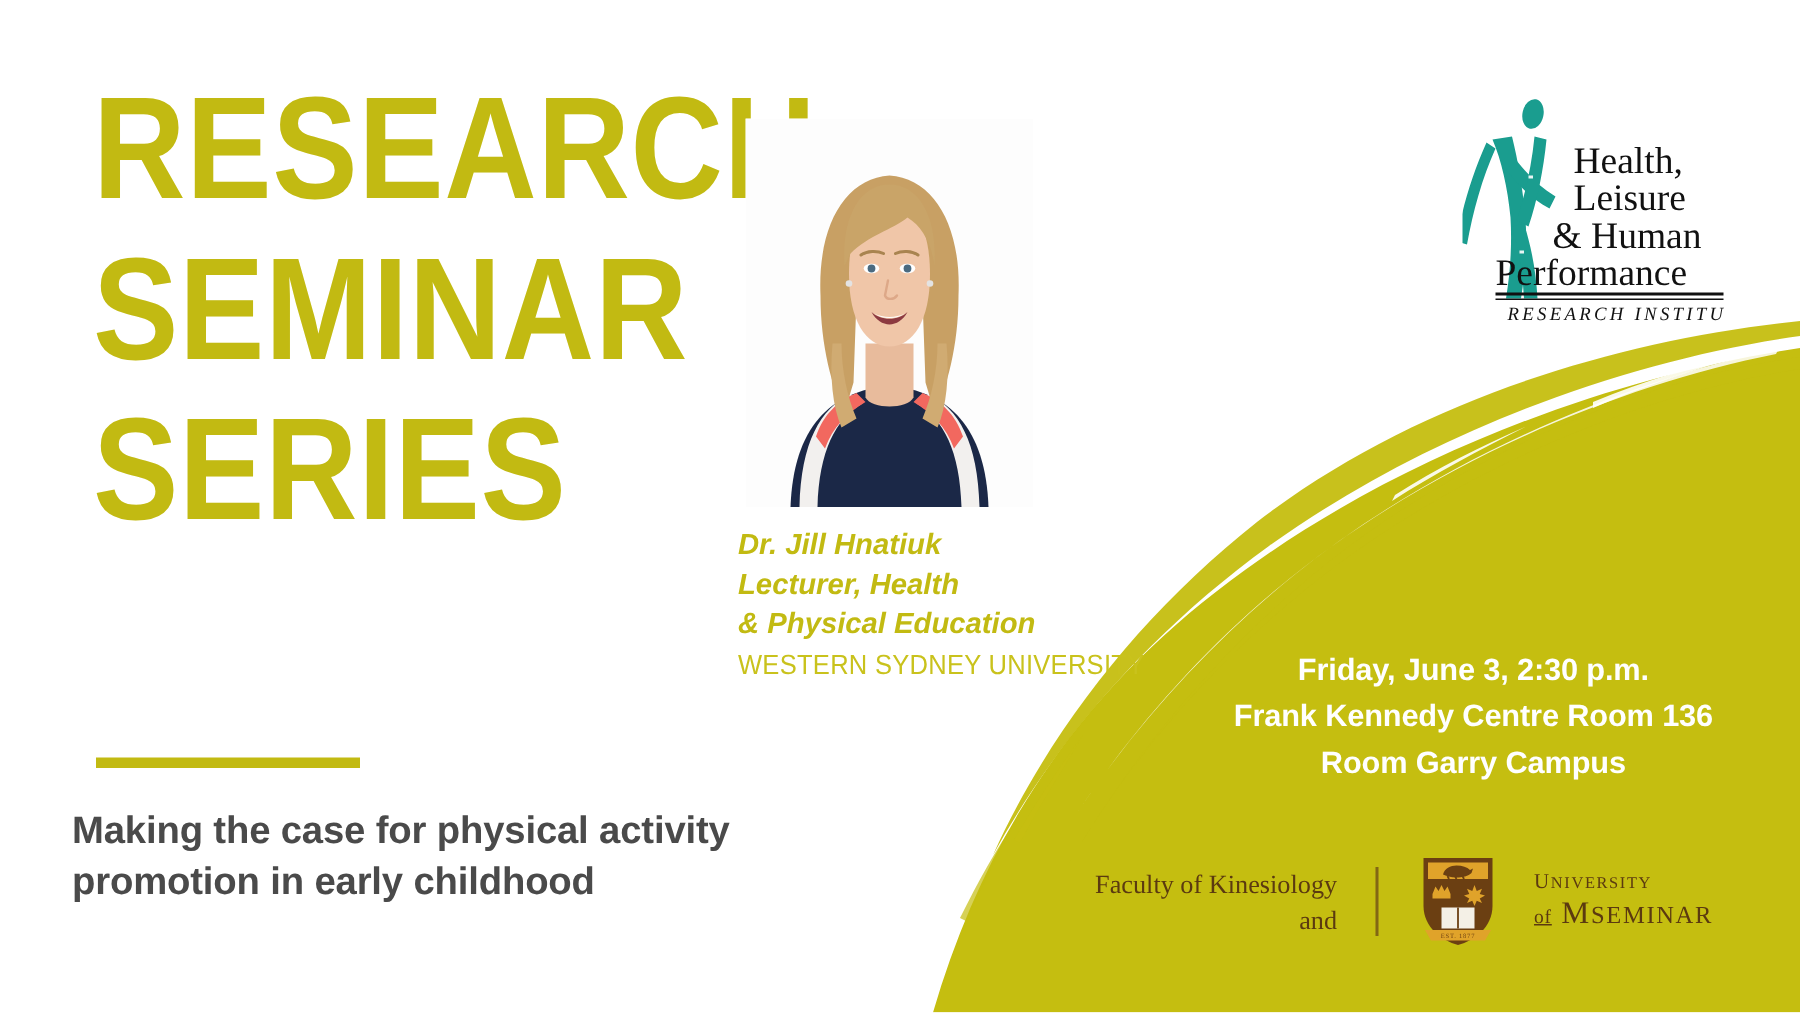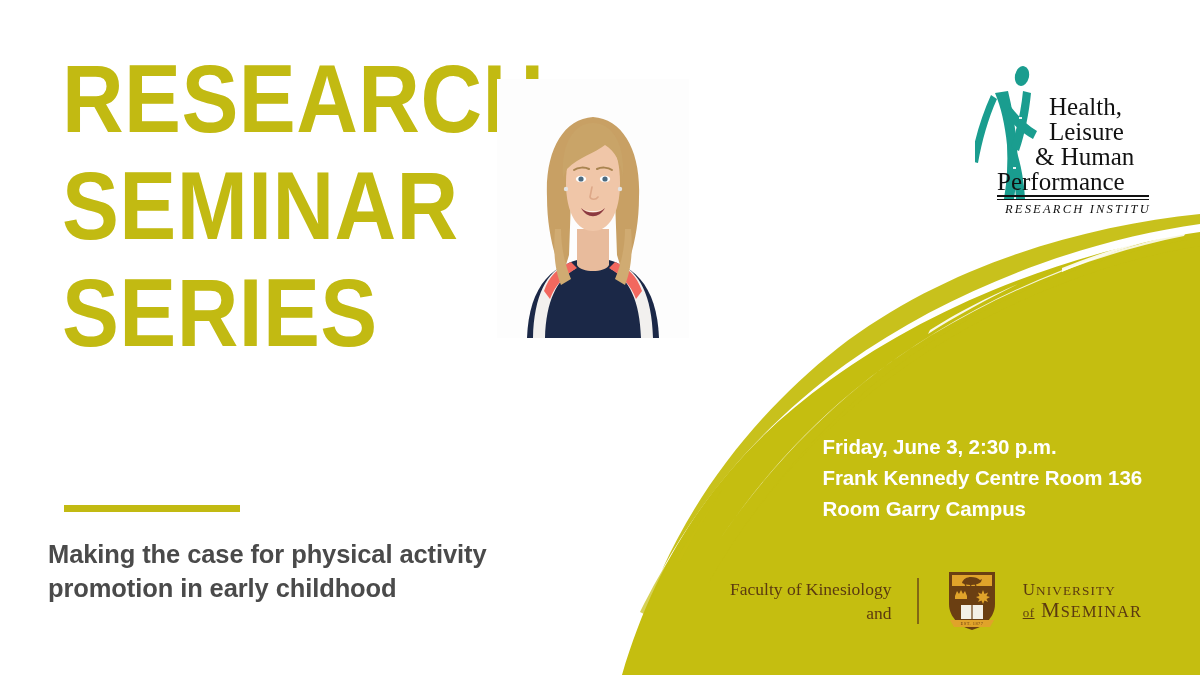--- a/index.html
+++ b/index.html
@@ -115,21 +115,21 @@
     top: 63px;
     width: 175px;
     height: 155px;
   }
 
   
   .event {
     position: absolute;
     right: 58px;
     top: 432px;
-    text-align: left;
+    text-align: center;
   }
   .event-line {
     font-size: 20.5px;
     font-weight: 700;
     line-height: 1.5;
     color: #ffffff;
     white-space: nowrap;
     letter-spacing: -0.1px;
   }
 
@@ -160,21 +160,21 @@
     margin-right: 14px;
   }
   .um-crest { width: 54px; height: 62px; flex: none; }
   .um-words {
     font-family: "Liberation Serif", serif;
     color: #5b3a10;
     padding-left: 12px;
     line-height: 1.06;
   }
   .um-words .l1 {
-    font-size: 17px;
+    font-size: 14px;
     letter-spacing: 1.1px;
   }
   .um-words .l2 {
     font-size: 21px;
     letter-spacing: 1.1px;
     white-space: nowrap;
   }
   .um-words .of {
     font-size: 13px;
     text-decoration: underline;
@@ -262,20 +262,26 @@
       <path d="M86,130 C91,133 101,133 106,130 C101,134 91,134 86,130 Z" fill="#ffffff"></path>
 
       <circle cx="69" cy="110" r="2.2" fill="#e3e3e3"></circle>
       <circle cx="123" cy="110" r="2.2" fill="#e3e3e3"></circle>
 
       <path d="M58,150 C56,172 58,192 64,206 L74,200 C68,186 64,168 64,150 Z" fill="#d0ab72"></path>
       <path d="M134,150 C136,172 134,192 128,206 L118,200 C124,186 128,168 128,150 Z" fill="#d0ab72"></path>
     </svg>
   </div>
 
+  <div class="speaker">
+    <div class="speaker-line">Dr. Jill Hnatiuk</div>
+    <div class="speaker-line">Lecturer, Health</div>
+    <div class="speaker-line">&amp; Physical Education</div>
+    <div class="speaker-affil">WESTERN SYDNEY UNIVERSITY</div>
+  </div>
 
   <div class="hlhp-logo">
     <svg width="175" height="155" viewBox="0 0 175 155">
 
       <g>
         <ellipse cx="47" cy="13" rx="7" ry="10" transform="rotate(12 47 13)" fill="#1a9d8f"></ellipse>
         <path d="M33,28 C37,44 40,62 42,82 C43,100 42,118 39,136 L29,136
                  C32,118 33,100 32,82 C30,62 26,44 20,30 Z" fill="#1a9d8f"></path>
         <path d="M22,36 C13,56 7,78 3,100 L-4,98 C0,74 7,52 16,32 Z" fill="#1a9d8f"></path>
         <path d="M36,44 C44,54 52,62 62,68 L58,76 C46,70 37,60 29,50 Z" fill="#1a9d8f"></path>

